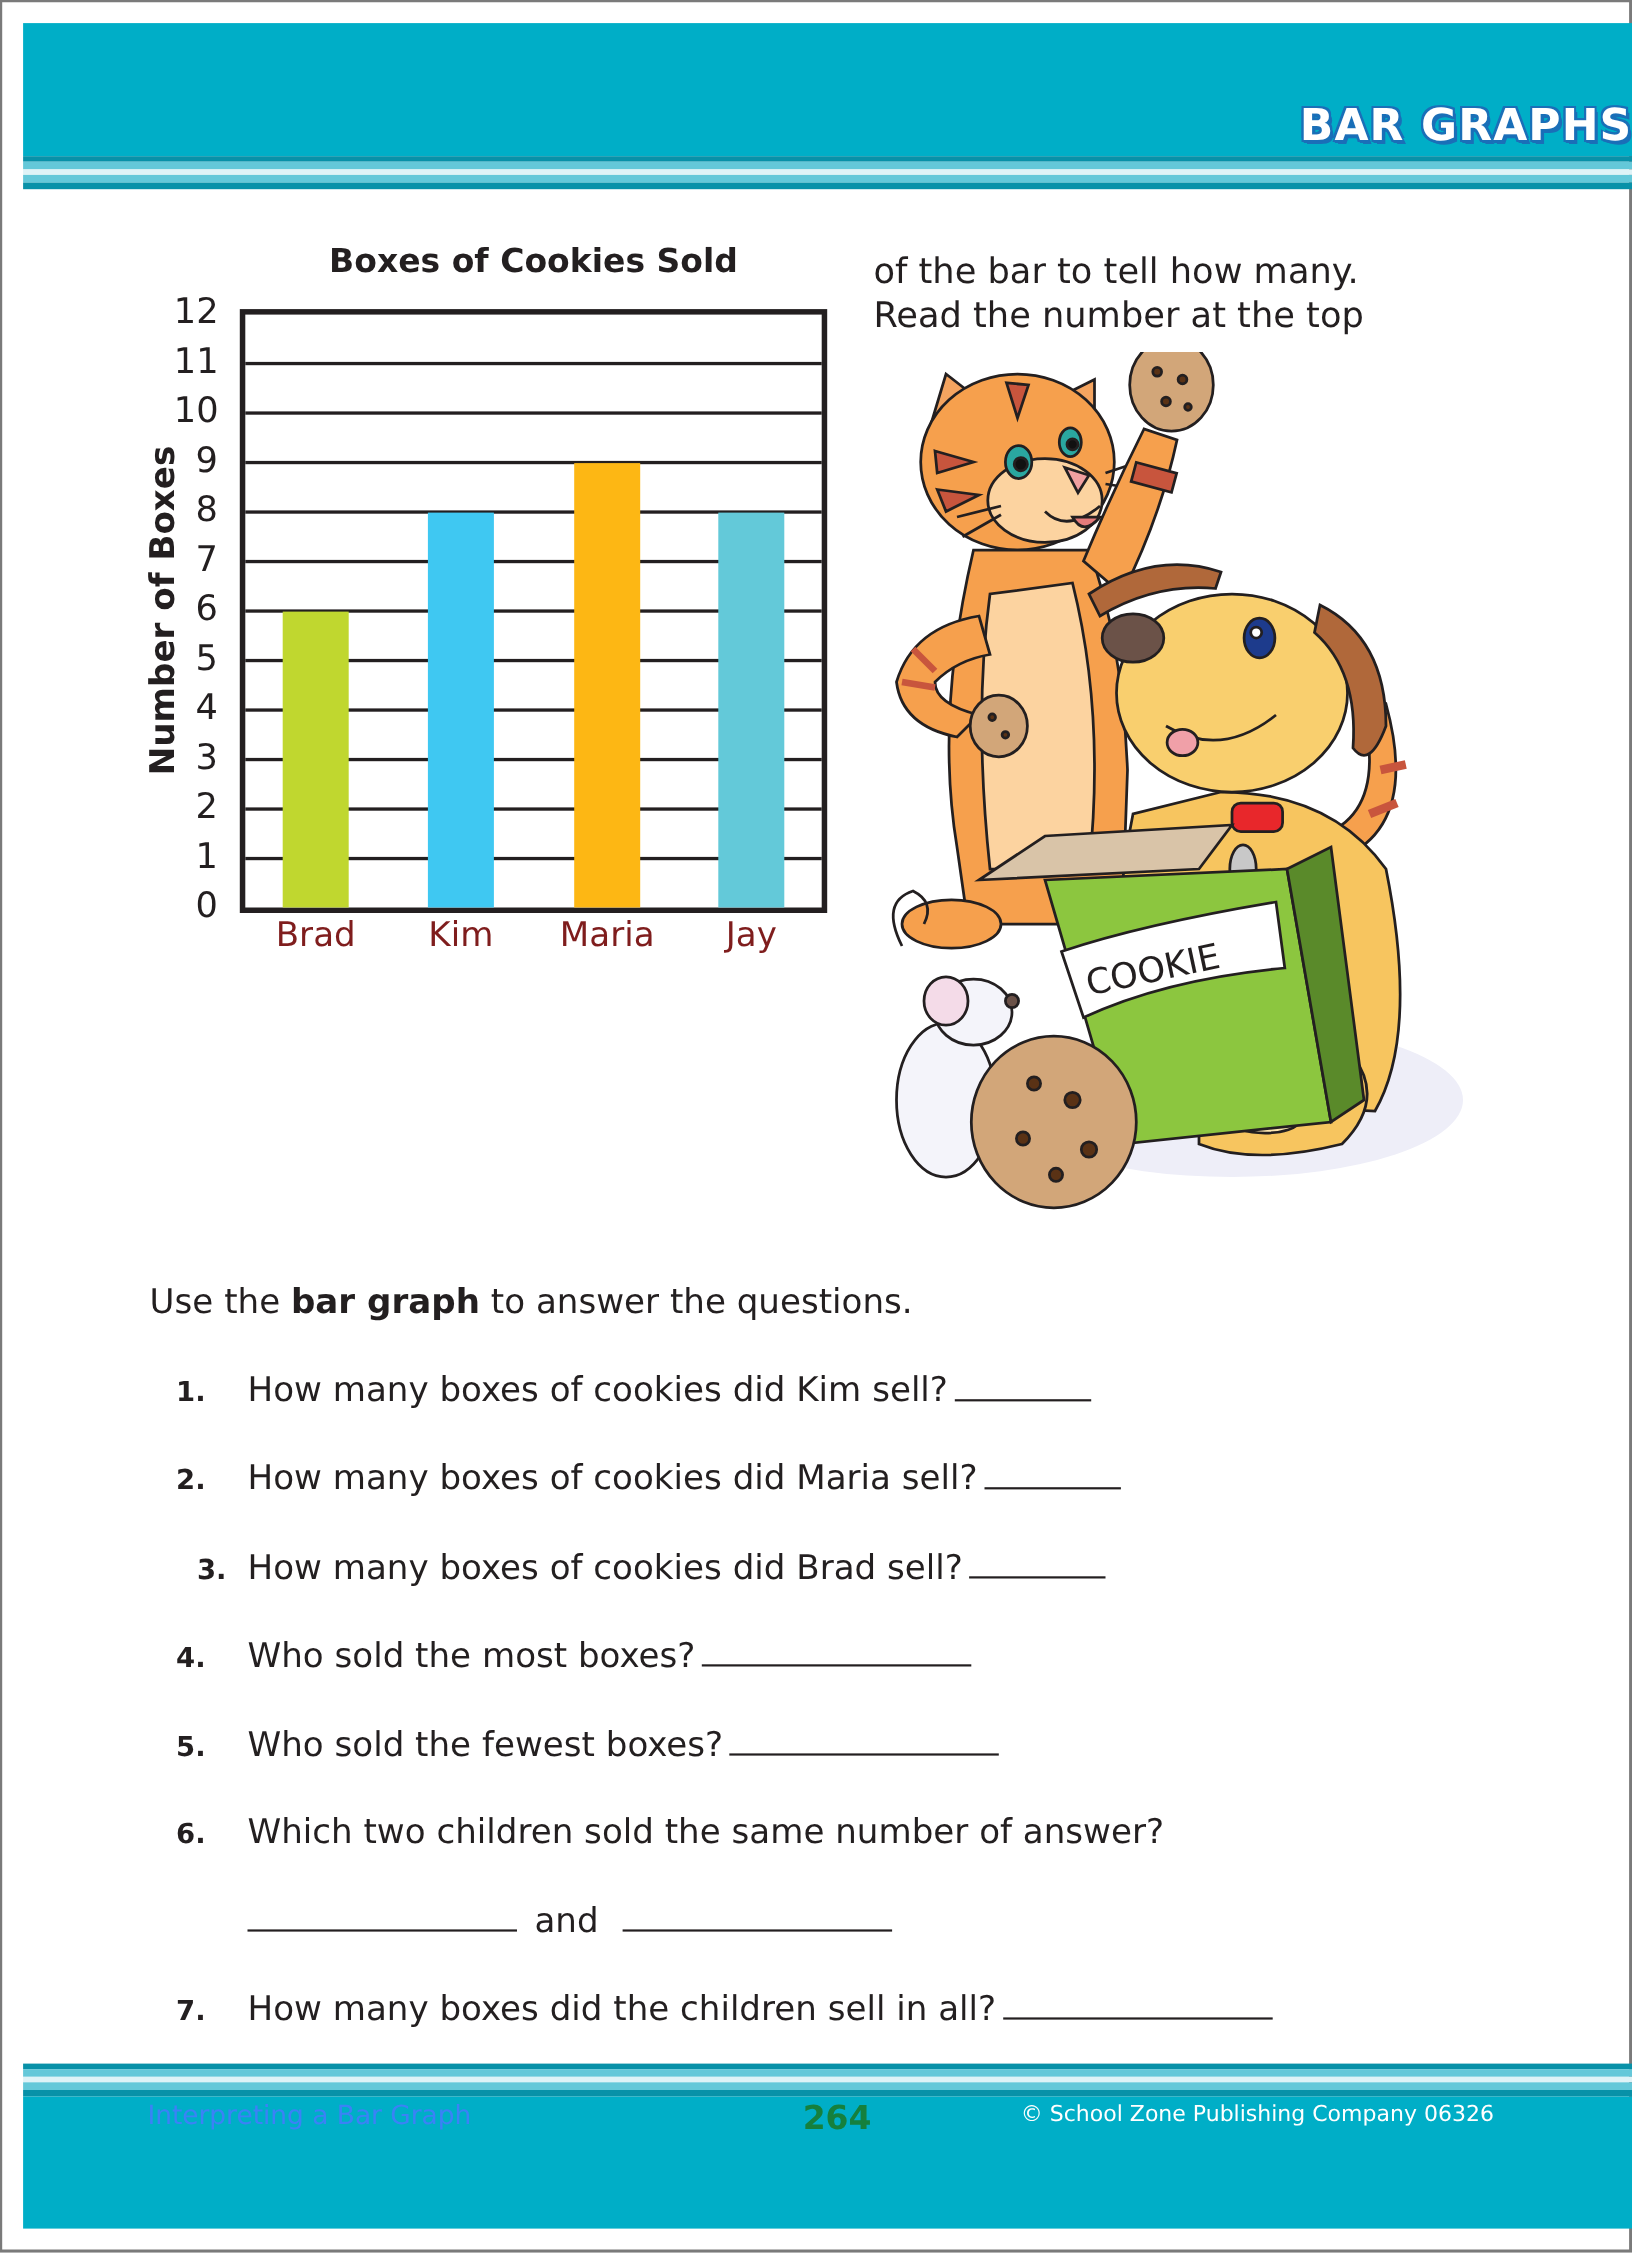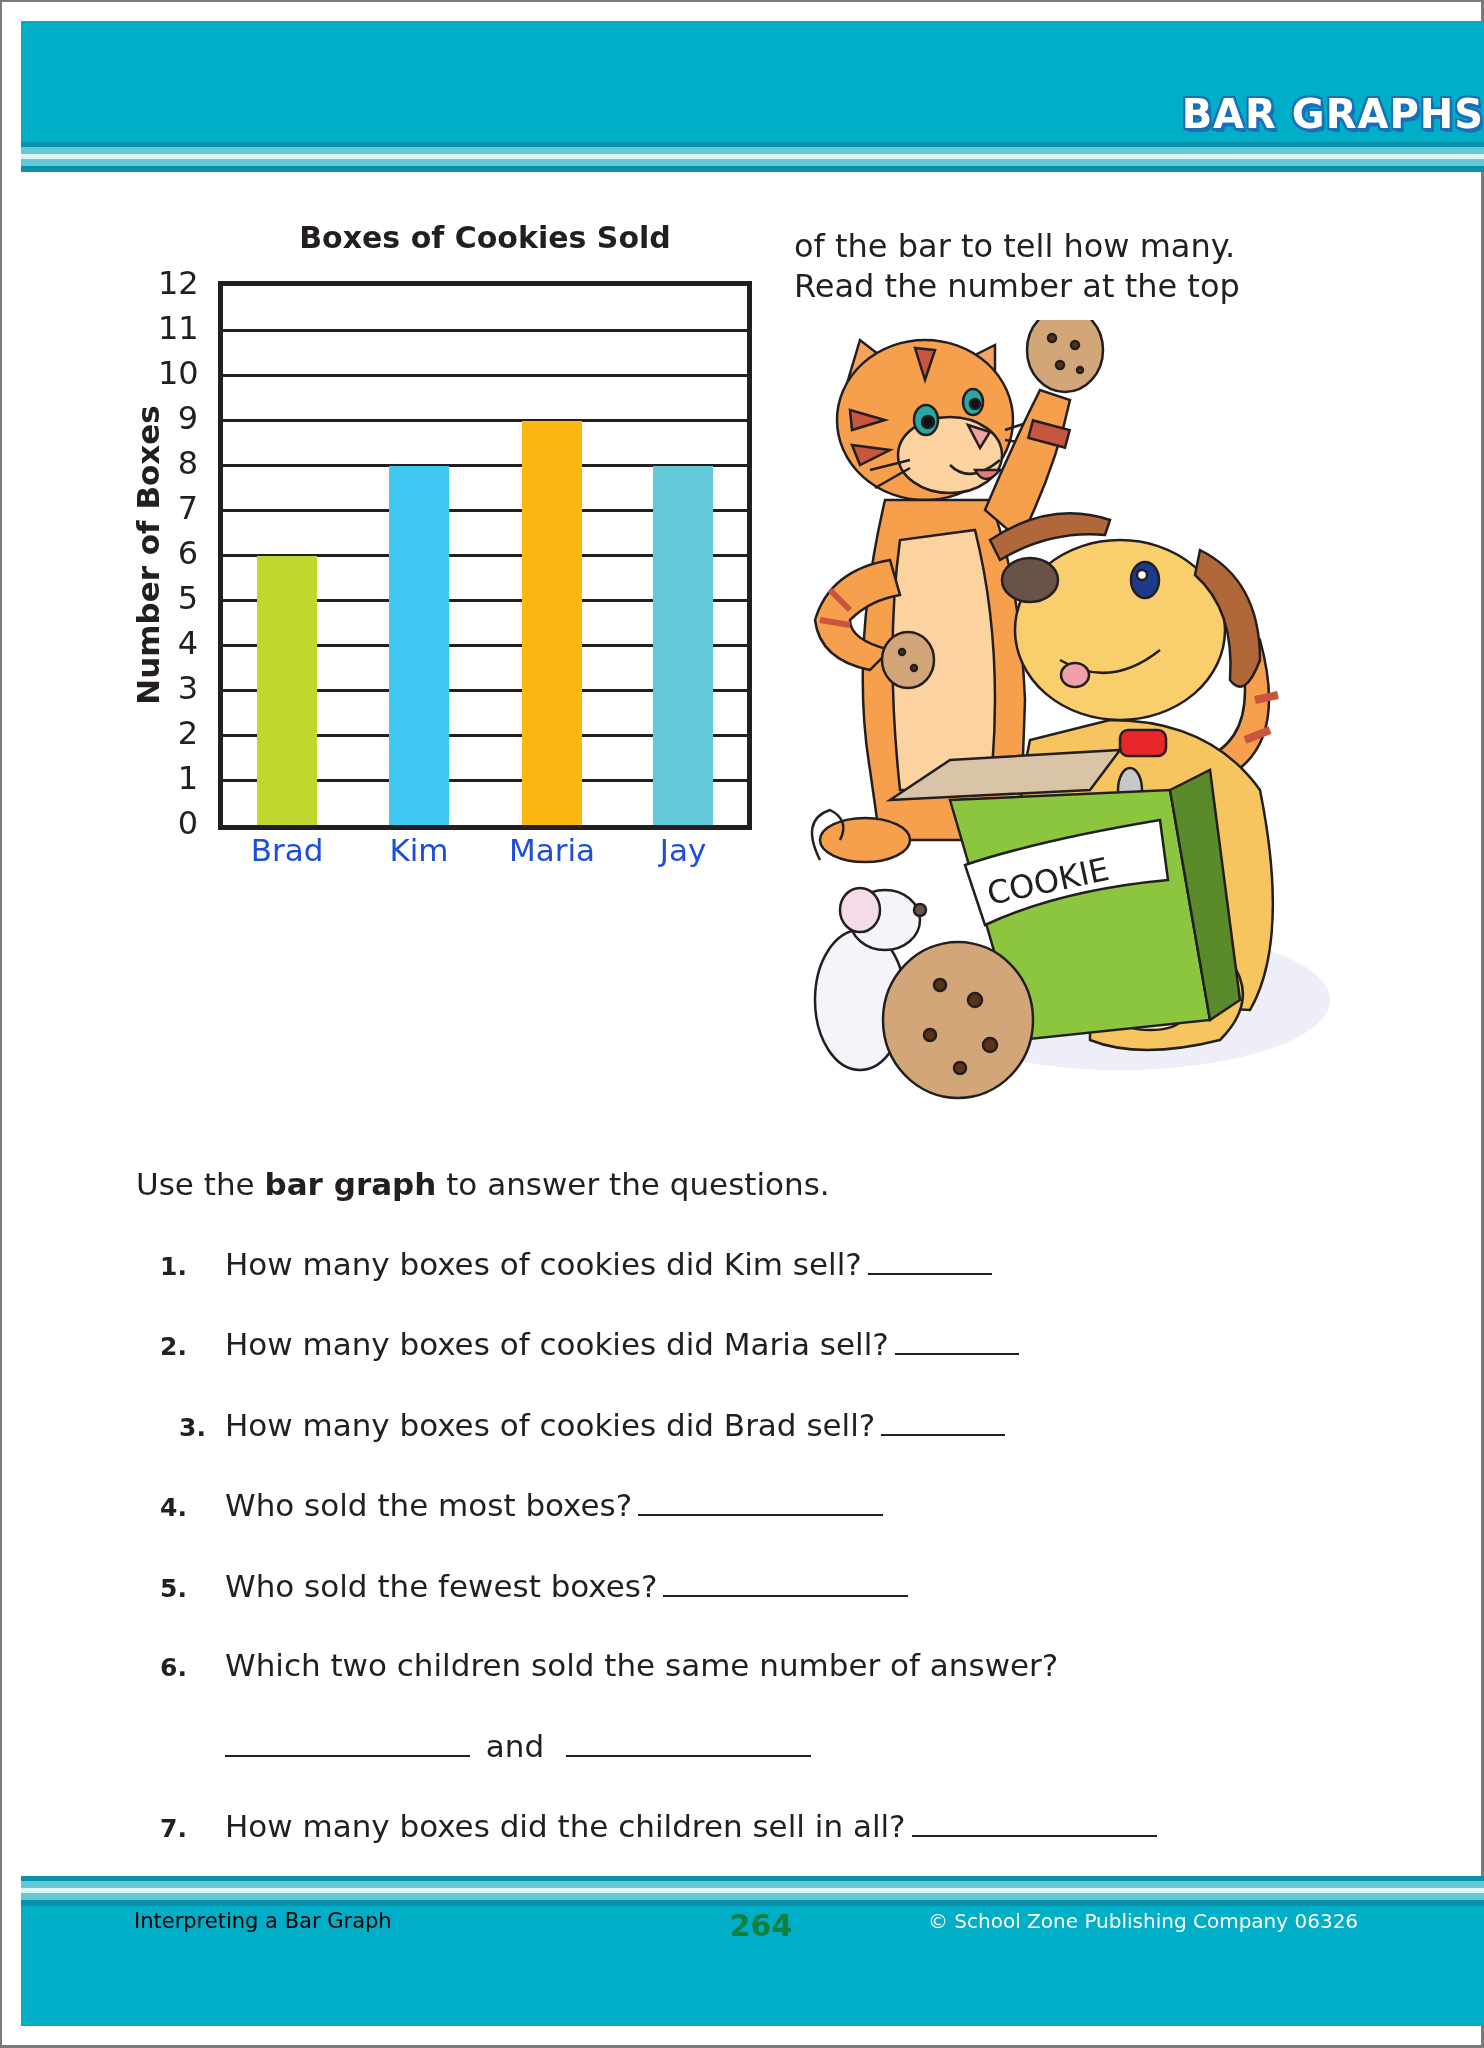--- a/index.html
+++ b/index.html
@@ -29,21 +29,21 @@
   .chart-title { position: absolute; left: 218px; top: 220px; width: 534px; text-align: center;
     font-size: 30px; font-weight: bold; color: #231f20; }
   .chart-frame { position: absolute; left: 218px; top: 281px; width: 534px; height: 549px;
     border: 5px solid #231f20; }
   .gridline { position: absolute; left: 0; width: 100%; height: 3px; background: #231f20; }
   .bar { position: absolute; bottom: 0; width: 60px; }
   .ytick { position: absolute; width: 40px; right: 1290px; text-align: right;
     font-size: 32px; font-weight: normal; color: #231f20; line-height: 32px; }
   .ylabel { position: absolute; left: 148px; top: 555px; transform: translate(-50%, -50%) rotate(-90deg);
     white-space: nowrap; font-size: 31px; font-weight: bold; color: #231f20; }
-  .xlabel { position: absolute; top: 832px; width: 120px; text-align: center; font-size: 31px; color: #1d4ed8; }
+  .xlabel { position: absolute; top: 832px; width: 120px; text-align: center; font-size: 31px; color: #7f1d1d; }
 
   
   .side-text { position: absolute; left: 794px; top: 226px; width: 560px; font-size: 32px; line-height: 40px; color: #231f20; }
 
   
   .illustration { position: absolute; left: 790px; top: 320px; width: 540px; height: 810px; }
 
   
   .intro { position: absolute; left: 136px; top: 1166px; font-size: 31px; color: #231f20; }
   .intro b { font-weight: bold; }
@@ -52,21 +52,21 @@
   .blank { display: inline-block; border-bottom: 2px solid #231f20; height: 26px; vertical-align: baseline; margin-left: 6px; }
 
   
   .footer { position: absolute; left: 21px; top: 1876px; width: 1463px; height: 150px; }
   .footer .band { position: absolute; left: 0; top: 30px; width: 100%; height: 120px; background: #00aec7; }
   .f-dark1 { top: 0; height: 5px; background: #0891a8; }
   .f-light1 { top: 5px; height: 7px; background: #64c8d9; }
   .f-pale { top: 12px; height: 5px; background: #dff3f7; }
   .f-light2 { top: 17px; height: 7px; background: #64c8d9; }
   .f-dark2 { top: 24px; height: 6px; background: #0891a8; }
-  .footer-left { position: absolute; left: 113px; top: 33px; font-size: 21px; color: #000000; }
+  .footer-left { position: absolute; left: 113px; top: 33px; font-size: 24px; color: #3b82f6; }
   .footer-page { position: absolute; left: 690px; top: 32px; width: 100px; text-align: center; font-size: 30px; font-weight: bold; color: #15803d; }
   .footer-right { position: absolute; left: 907px; top: 33px; font-size: 20px; color: #ffffff; }
 </style>
 </head>
 <body>
 
 <div class="page-border"></div>
 
 <div class="header">
   <div class="band"></div>

